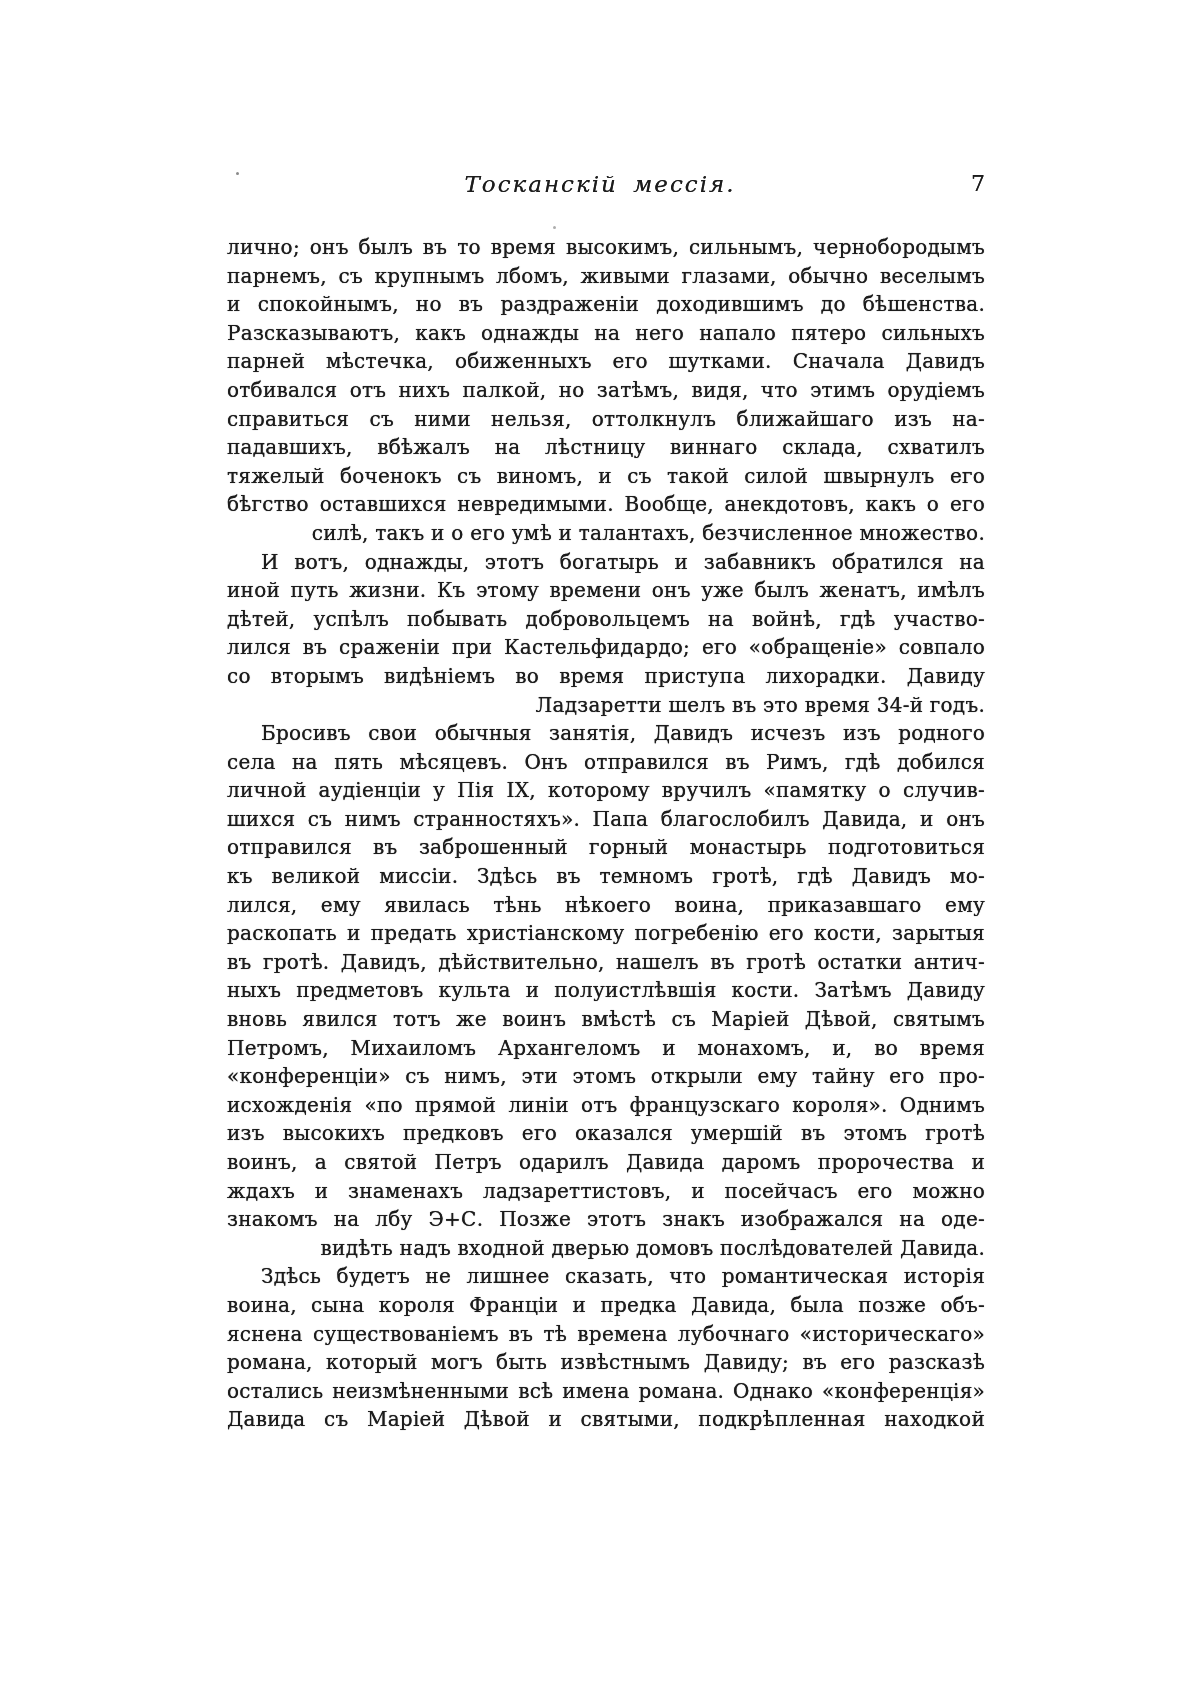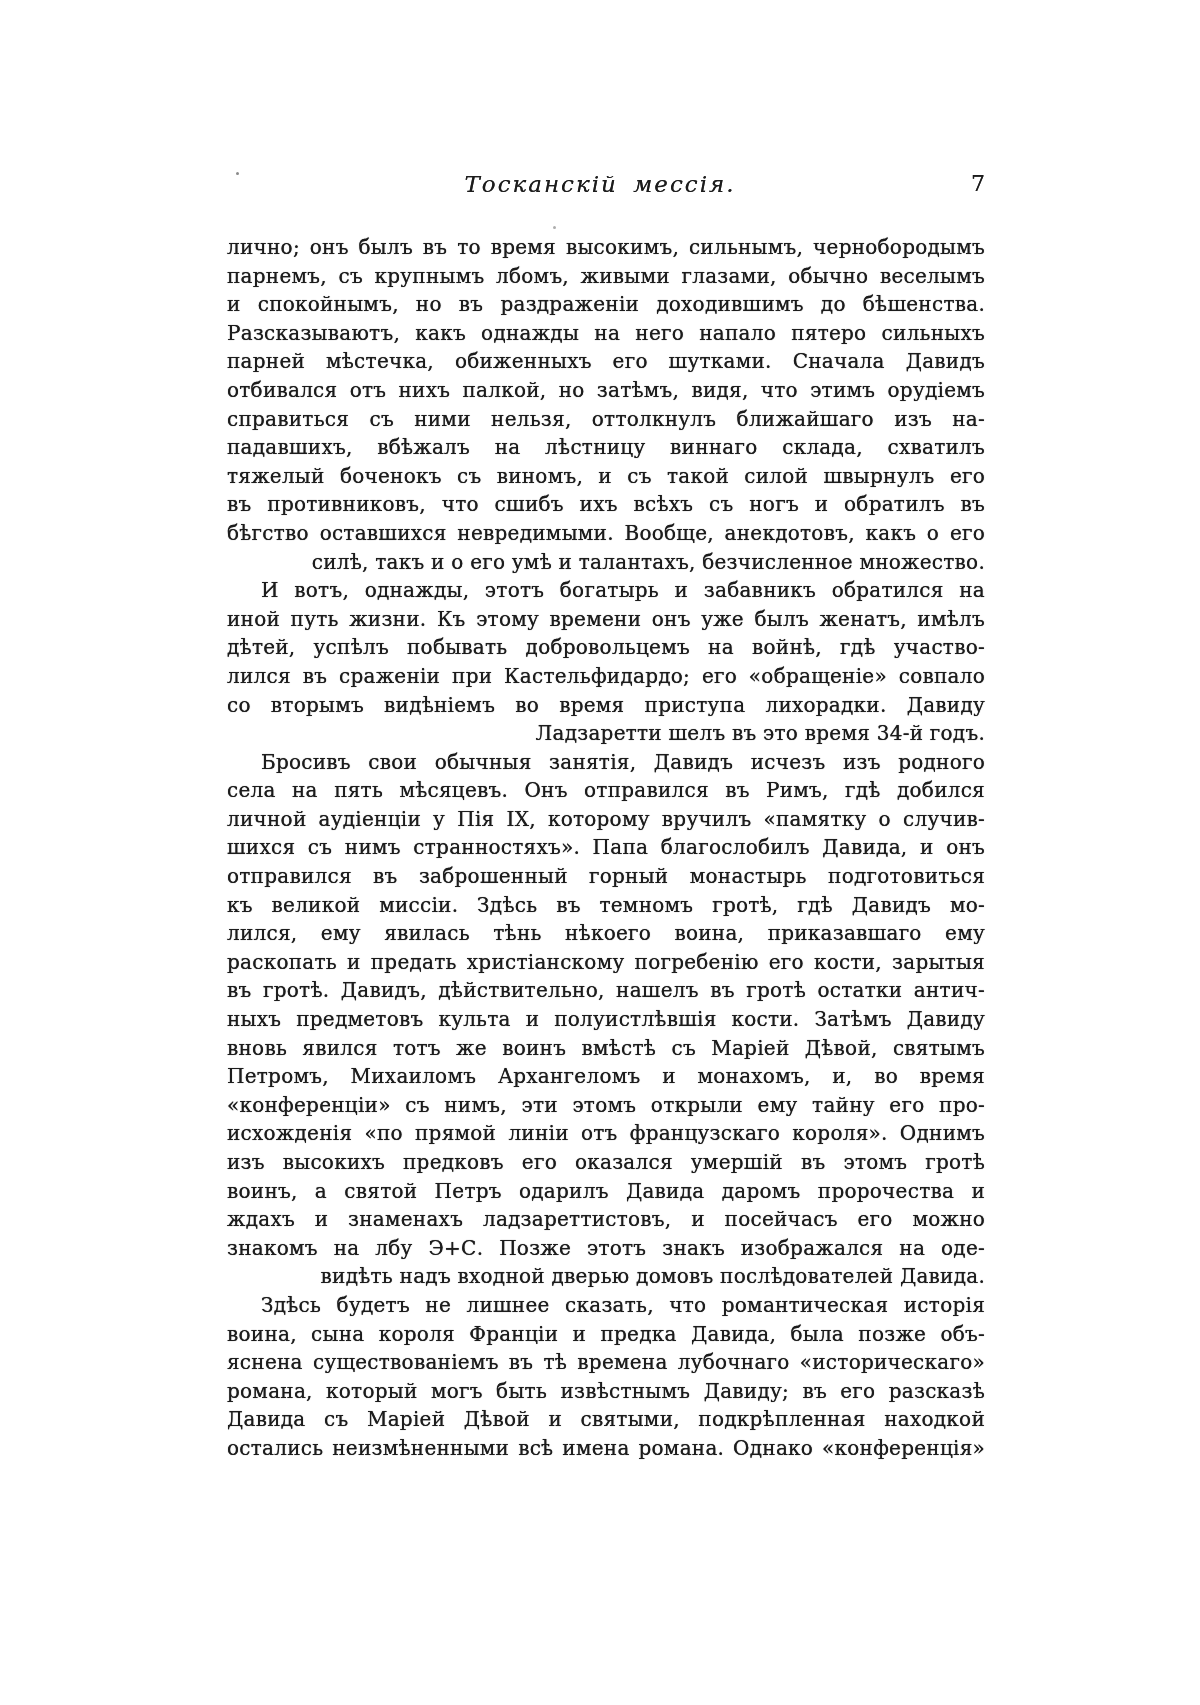--- a/index.html
+++ b/index.html
@@ -75,21 +75,20 @@
   <div class="body-text" id="body-text">
       <div class="line just">лично; онъ былъ въ то время высокимъ, сильнымъ, чернобородымъ</div>
       <div class="line just">парнемъ, съ крупнымъ лбомъ, живыми глазами, обычно веселымъ</div>
       <div class="line just">и спокойнымъ, но въ раздраженіи доходившимъ до бѣшенства.</div>
       <div class="line just">Разсказываютъ, какъ однажды на него напало пятеро сильныхъ</div>
       <div class="line just">парней мѣстечка, обиженныхъ его шутками. Сначала Давидъ</div>
       <div class="line just">отбивался отъ нихъ палкой, но затѣмъ, видя, что этимъ орудіемъ</div>
       <div class="line just">справиться съ ними нельзя, оттолкнулъ ближайшаго изъ на-</div>
       <div class="line just">падавшихъ, вбѣжалъ на лѣстницу виннаго склада, схватилъ</div>
       <div class="line just">тяжелый боченокъ съ виномъ, и съ такой силой швырнулъ его</div>
-      <div class="line just">въ противниковъ, что сшибъ ихъ всѣхъ съ ногъ и обратилъ въ</div>
       <div class="line just">бѣгство оставшихся невредимыми. Вообще, анекдотовъ, какъ о его</div>
       <div class="line">силѣ, такъ и о его умѣ и талантахъ, безчисленное множество.</div>
       <div class="line just indent">И вотъ, однажды, этотъ богатырь и забавникъ обратился на</div>
       <div class="line just">иной путь жизни. Къ этому времени онъ уже былъ женатъ, имѣлъ</div>
       <div class="line just">дѣтей, успѣлъ побывать добровольцемъ на войнѣ, гдѣ участво-</div>
       <div class="line just">лился въ сраженіи при Кастельфидардо; его «обращеніе» совпало</div>
       <div class="line just">со вторымъ видѣніемъ во время приступа лихорадки. Давиду</div>
       <div class="line">Ладзаретти шелъ въ это время 34-й годъ.</div>
       <div class="line just indent">Бросивъ свои обычныя занятія, Давидъ исчезъ изъ родного</div>
       <div class="line just">села на пять мѣсяцевъ. Онъ отправился въ Римъ, гдѣ добился</div>
@@ -107,19 +106,19 @@
       <div class="line just">исхожденія «по прямой линіи отъ французскаго короля». Однимъ</div>
       <div class="line just">изъ высокихъ предковъ его оказался умершій въ этомъ гротѣ</div>
       <div class="line just">воинъ, а святой Петръ одарилъ Давида даромъ пророчества и</div>
       <div class="line just">ждахъ и знаменахъ ладзареттистовъ, и посейчасъ его можно</div>
       <div class="line just">знакомъ на лбу Э+С. Позже  этотъ знакъ изображался на оде-</div>
       <div class="line">видѣть надъ входной дверью домовъ послѣдователей Давида.</div>
       <div class="line just indent">Здѣсь будетъ не лишнее сказать, что романтическая исторія</div>
       <div class="line just">воина, сына короля Франціи и предка Давида, была позже объ-</div>
       <div class="line just">яснена существованіемъ въ тѣ времена лубочнаго «историческаго»</div>
       <div class="line just">романа, который могъ быть извѣстнымъ Давиду; въ его разсказѣ</div>
+      <div class="line just">остались неизмѣненными всѣ имена романа. Однако «конференція»</div>
       <div class="line just">Давида съ Маріей Дѣвой и святыми, подкрѣпленная находкой</div>
-      <div class="line just">остались неизмѣненными всѣ имена романа. Однако «конференція»</div>
     </div>
   <div class="speck s1"></div>
   <div class="speck s2"></div>
   <div class="watermark">Библиотека "Руниверс"</div>
 </div>
 
 </body></html>

